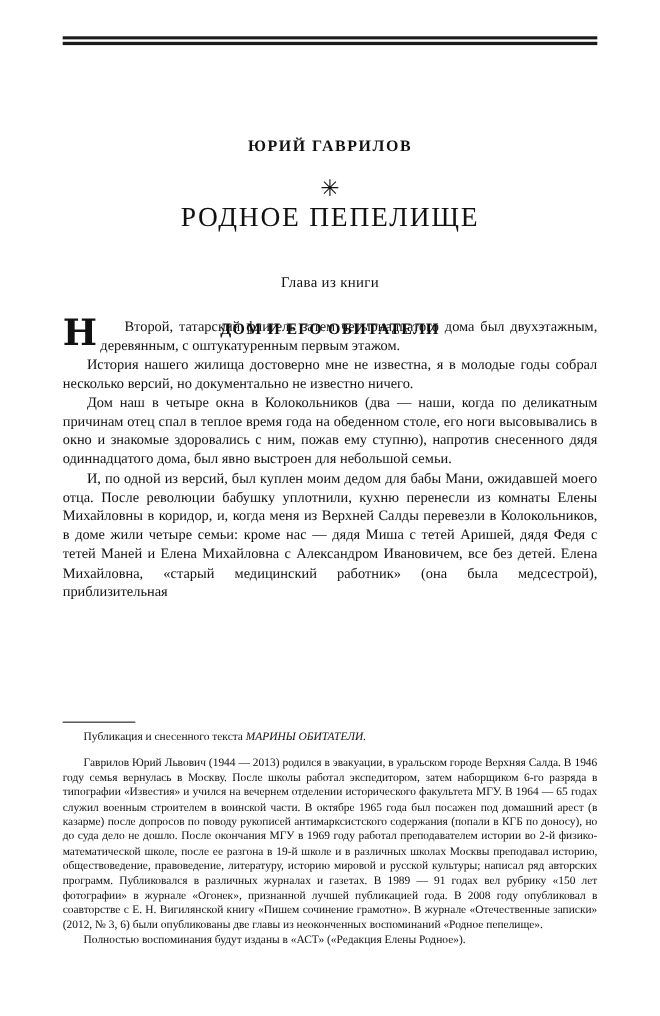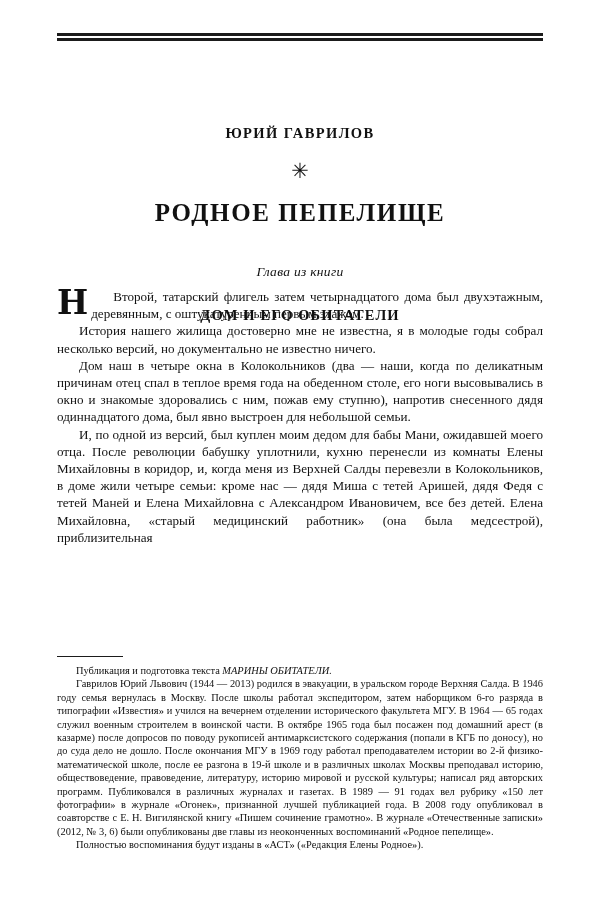--- a/index.html
+++ b/index.html
@@ -61,28 +61,27 @@
   }
   .asterisk {
     font-size: 21px;
     line-height: 1;
     margin-top: 19px;
     font-family: "DejaVu Sans", sans-serif;
     font-weight: normal;
   }
   .chapter-title {
     font-size: 25px;
-    font-weight: bold;
+    font-weight: normal;
     letter-spacing: 1.6px;
-    margin-top: 17px;
+    margin-top: 2px;
     line-height: 1.15;
   }
   .subtitle-italic {
     font-size: 13.5px;
-    font-style: italic;
     margin-top: 36px;
     letter-spacing: 0.3px;
   }
   .section-head {
     font-size: 14.5px;
     font-weight: bold;
     letter-spacing: 1.1px;
     margin-top: 27px;
   }
 
@@ -132,20 +131,21 @@
     font-size: 10.4px;
     line-height: 13.4px;
     text-align: justify;
     text-justify: inter-word;
   }
   .footnote p {
     margin: 0;
     text-indent: 19px;
   }
   .footnote p.spaced {
+    margin-top: 10px;
   }
   .footnote i {
     font-style: italic;
   }
 </style>
 </head>
 <body>
 
 <div class="page">
 
@@ -167,18 +167,18 @@
     <p class="first"><span class="dropcap">Н</span></p>
     <p>Второй, татарский флигель затем четырнадцатого дома был двухэтажным, деревянным, с оштукатуренным первым этажом.</p>
     <p>История нашего жилища достоверно мне не известна, я в молодые годы собрал несколько версий, но документально не известно ничего.</p>
     <p>Дом наш в четыре окна в Колокольников (два — наши, когда по деликатным причинам отец спал в теплое время года на обеденном столе, его ноги высовывались в окно и знакомые здоровались с ним, пожав ему ступню), напротив снесенного дядя одиннадцатого дома, был явно выстроен для небольшой семьи.</p>
     <p>И, по одной из версий, был куплен моим дедом для бабы Мани, ожидавшей моего отца. После революции бабушку уплотнили, кухню перенесли из комнаты Елены Михайловны в коридор, и, когда меня из Верхней Салды перевезли в Колокольников, в доме жили четыре семьи: кроме нас — дядя Миша с тетей Аришей, дядя Федя с тетей Маней и Елена Михайловна с Александром Ивановичем, все без детей. Елена Михайловна, «старый медицинский работник» (она была медсестрой), приблизительная</p>
   </div>
 
   <div class="footnote-rule"></div>
 
   <div class="footnote">
-    <p><span>Публикация и подготовка текста </span><i>МАРИНЫ ОБИТАТЕЛИ.</i></p>
+    <p><span>Публикация и снесенного текста </span><i>МАРИНЫ ОБИТАТЕЛИ.</i></p>
     <p class="spaced">Гаврилов Юрий Львович (1944 — 2013) родился в эвакуации, в уральском городе Верхняя Салда. В 1946 году семья вернулась в Москву. После школы работал экспедитором, затем наборщиком 6-го разряда в типографии «Известия» и учился на вечернем отделении исторического факультета МГУ. В 1964 — 65 годах служил военным строителем в воинской части. В октябре 1965 года был посажен под домашний арест (в казарме) после допросов по поводу рукописей антимарксистского содержания (попали в КГБ по доносу), но до суда дело не дошло. После окончания МГУ в 1969 году работал преподавателем истории во 2-й физико-математической школе, после ее разгона в 19-й школе и в различных школах Москвы преподавал историю, обществоведение, правоведение, литературу, историю мировой и русской культуры; написал ряд авторских программ. Публиковался в различных журналах и газетах. В 1989 — 91 годах вел рубрику «150 лет фотографии» в журнале «Огонек», признанной лучшей публикацией года. В 2008 году опубликовал в соавторстве с Е. Н. Вигилянской книгу «Пишем сочинение грамотно». В журнале «Отечественные записки» (2012, № 3, 6) были опубликованы две главы из неоконченных воспоминаний «Родное пепелище».</p>
     <p>Полностью воспоминания будут изданы в «АСТ» («Редакция Елены Родное»).</p>
   </div>
 
 </div>
 
 </body></html>

